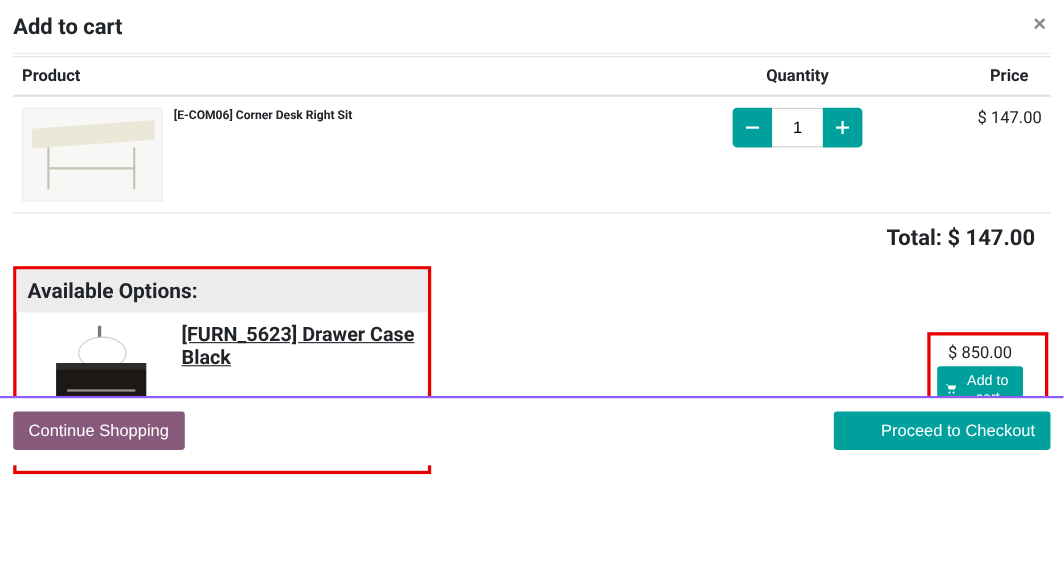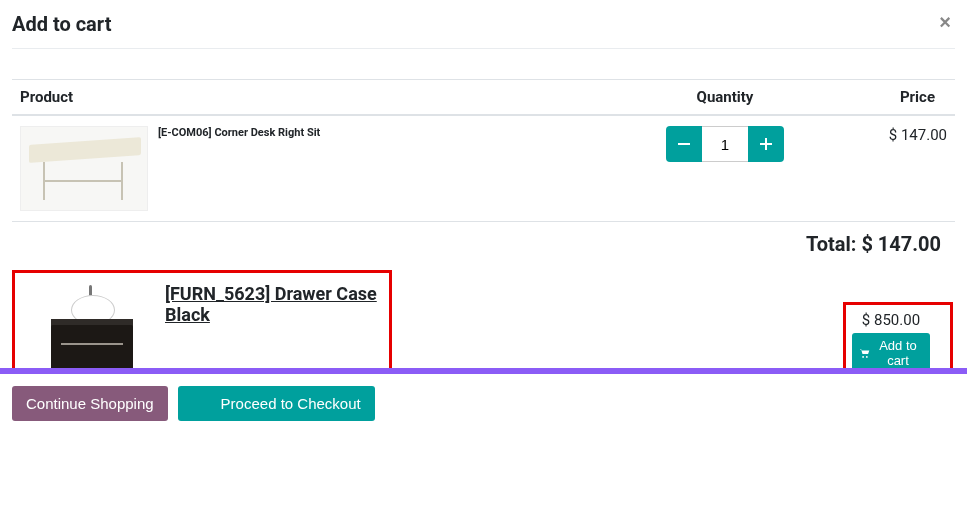--- a/index.html
+++ b/index.html
@@ -34,21 +34,21 @@
     color: #888;
     background: none;
     border: none;
     cursor: pointer;
     line-height: 1;
     padding: 0 4px;
   }
   .cart-table {
     width: 100%;
     border-collapse: collapse;
-    margin-top: 30px;
+    margin-top: 2px;
   }
   .cart-table thead th {
     text-align: left;
     font-weight: 700;
     font-size: 15px;
     padding: 8px 8px;
     border-bottom: 2px solid #dee2e6;
     border-top: 1px solid #dee2e6;
   }
   .cart-table thead th.qty { text-align: center; width: 180px; }
@@ -150,25 +150,25 @@
     display:inline-flex; align-items:center; gap:4px;
     background:#00a09d; color:#fff;
     border:none; border-radius:3px;
     font-size:13px; padding:5px 8px;
     cursor:pointer;
   }
   .cart-icon { width:13px; height:11px; }
 
   .footer {
     position:absolute;
-    bottom:0; left:0; right:0;
-    border-top:6px solid #8b5cf6;
+    bottom:12px; left:0; right:0;
+    border-top:2px solid #8b5cf6;
     padding: 12px 12px 14px 12px;
     display:flex;
-    justify-content:flex-start;
+    justify-content:space-between;
     gap:10px;
     background:#fff;
   }
   .btn {
     border:none; border-radius:3px;
     font-size:15px;
     padding: 9px 14px;
     cursor:pointer;
     color:#fff;
   }
@@ -228,20 +228,21 @@
         </tr>
       </tbody>
     </table>
 
     <div class="total-row">
       <span>Total:</span>
       <span>$ 147.00</span>
     </div>
 
     <div class="options-panel">
+      <div class="options-header">Available Options:</div>
       <div class="option-row">
         <div class="opt-img">
           <div class="faucet"></div>
           <div class="basin"></div>
           <div class="sink-top"></div>
           <div class="drawer-body"></div>
           <div class="drawer-line d1"></div>
           <div class="drawer-line d2"></div>
         </div>
         <div class="opt-name">[FURN_5623] Drawer Case Black</div>

